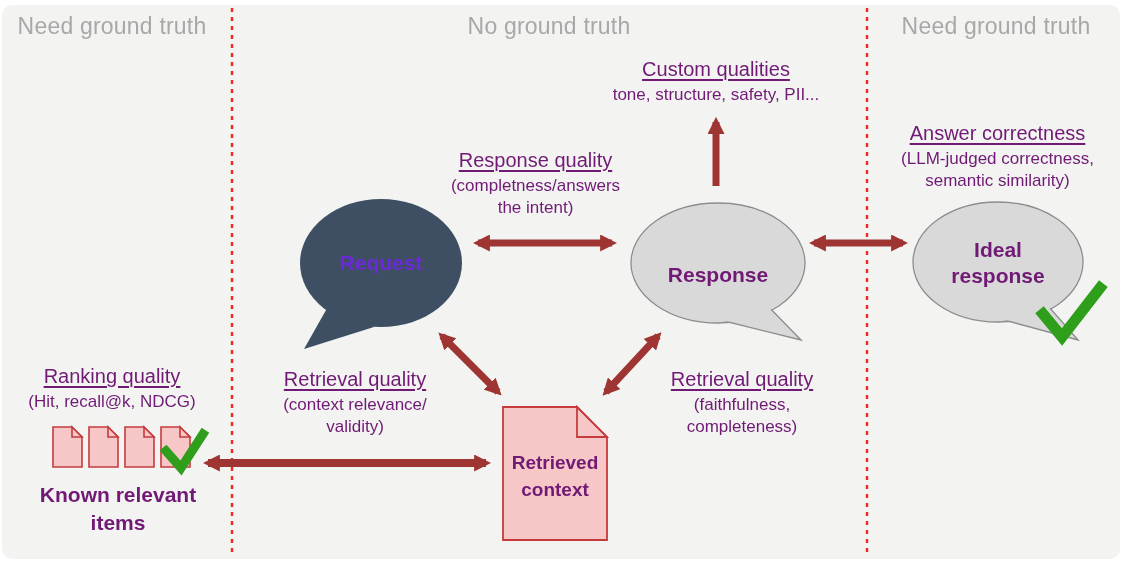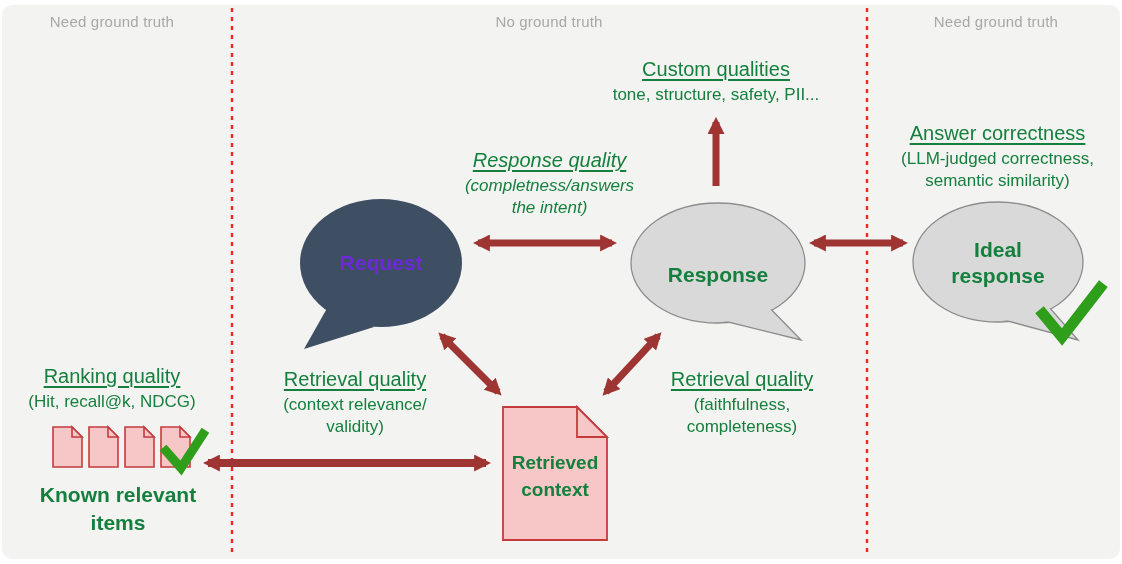--- a/index.html
+++ b/index.html
@@ -1,20 +1,20 @@
 <!DOCTYPE html>
 <html><head>
 <meta charset="utf-8">
 <style>
   html,body{margin:0;padding:0;background:#ffffff;font-family:"Liberation Sans",sans-serif;}
   .canvas{position:relative;width:1122px;height:564px;overflow:hidden;background:#ffffff;}
   .panel{position:absolute;left:2px;top:5px;right:2px;bottom:5px;background:#f3f3f2;border-radius:10px;}
   .shapes{position:absolute;left:0;top:0;width:1122px;height:564px;}
-  .txt{position:absolute;text-align:center;color:#15803d;z-index:3;}
-  .hdr{font-size:15px;color:#a8a8a8;letter-spacing:0.2px;}
+  .txt{position:absolute;text-align:center;color:#701a75;z-index:3;}
+  .hdr{font-size:23px;color:#a8a8a8;letter-spacing:0.2px;}
   .q-title{display:block;font-size:20px;text-decoration:underline;text-underline-offset:3px;margin-bottom:3px;}
   .q-sub{display:block;font-size:17px;line-height:1.32;}
   .bubble-label{font-weight:bold;z-index:3;}
   .white{color:#6d28d9;}
 </style>
 </head>
 <body>
 
 <div class="canvas">
   <div class="panel"></div>
@@ -91,21 +91,21 @@
   <div class="txt" style="left:12px;top:365px;width:200px;text-align:center;">
     <span class="q-title">Ranking quality</span>
     <span class="q-sub">(Hit, recall@k, NDCG)</span>
   </div>
 
   <div class="txt" style="left:260px;top:368px;width:190px;">
     <span class="q-title">Retrieval quality</span>
     <span class="q-sub">(context relevance/ validity)</span>
   </div>
 
-  <div class="txt" style="left:457px;top:149px;width:185px;font-style:italic;">
+  <div class="txt" style="left:443px;top:149px;width:185px;">
     <span class="q-title">Response quality</span>
     <span class="q-sub">(completness/answers the intent)</span>
   </div>
 
   <div class="txt" style="left:662px;top:368px;width:160px;">
     <span class="q-title">Retrieval quality</span>
     <span class="q-sub">(faithfulness, completeness)</span>
   </div>
 
   <div class="txt" style="left:586px;top:58px;width:260px;">

